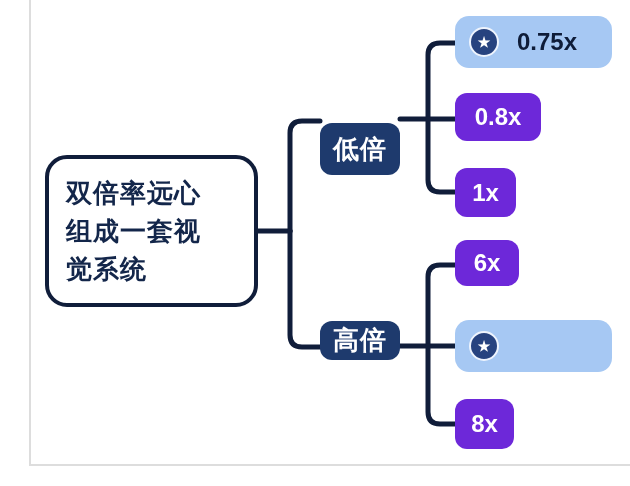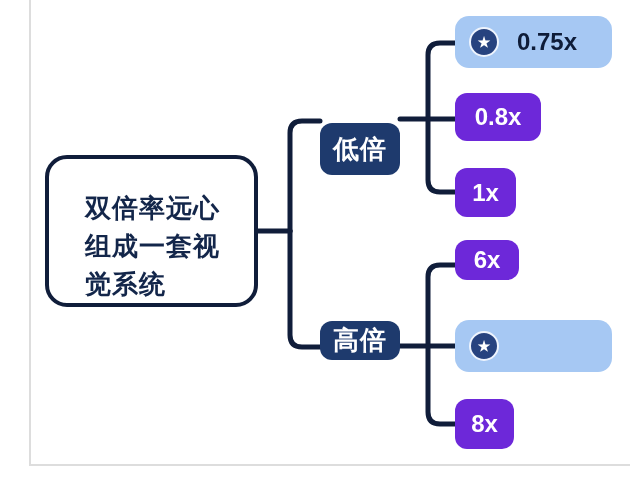--- a/index.html
+++ b/index.html
@@ -30,22 +30,22 @@
 
   .node { position: absolute; }
 
   .root-node {
     left: 45px; top: 155px;
     width: 213px; height: 152px;
     background: #ffffff;
     border: 4px solid #101d3a;
     border-radius: 22px;
     display: flex;
-    align-items: flex-end;
-    padding-left: 36px;
+    align-items: center;
+    padding-left: 17px;
   }
   .root-label {
     color: #13264a;
     font-size: 26px;
     font-weight: 700;
     line-height: 38px;
     letter-spacing: 1px;
     white-space: pre-line;
   }
 
@@ -78,21 +78,21 @@
     background: #a6c8f3;
     color: #0e1c38;
     border-radius: 14px;
     justify-content: flex-start;
     padding-left: 14px;
     gap: 18px;
   }
   .c-075 { left: 455px; top: 16px;  width: 157px; height: 52px; }
   .c-08  { left: 455px; top: 93px;  width: 86px;  height: 48px; }
   .c-1   { left: 455px; top: 168px; width: 61px;  height: 49px; }
-  .c-6   { left: 455px; top: 240px; width: 64px;  height: 40px; }
+  .c-6   { left: 455px; top: 240px; width: 64px;  height: 46px; }
   .c-75  { left: 455px; top: 320px; width: 157px; height: 52px; }
   .c-8   { left: 455px; top: 399px; width: 59px;  height: 50px; }
 
   .star {
     width: 30px; height: 30px;
     border-radius: 50%;
     background: #27437f;
     border: 2px solid #eef4fd;
     color: #ffffff;
     display: flex;

